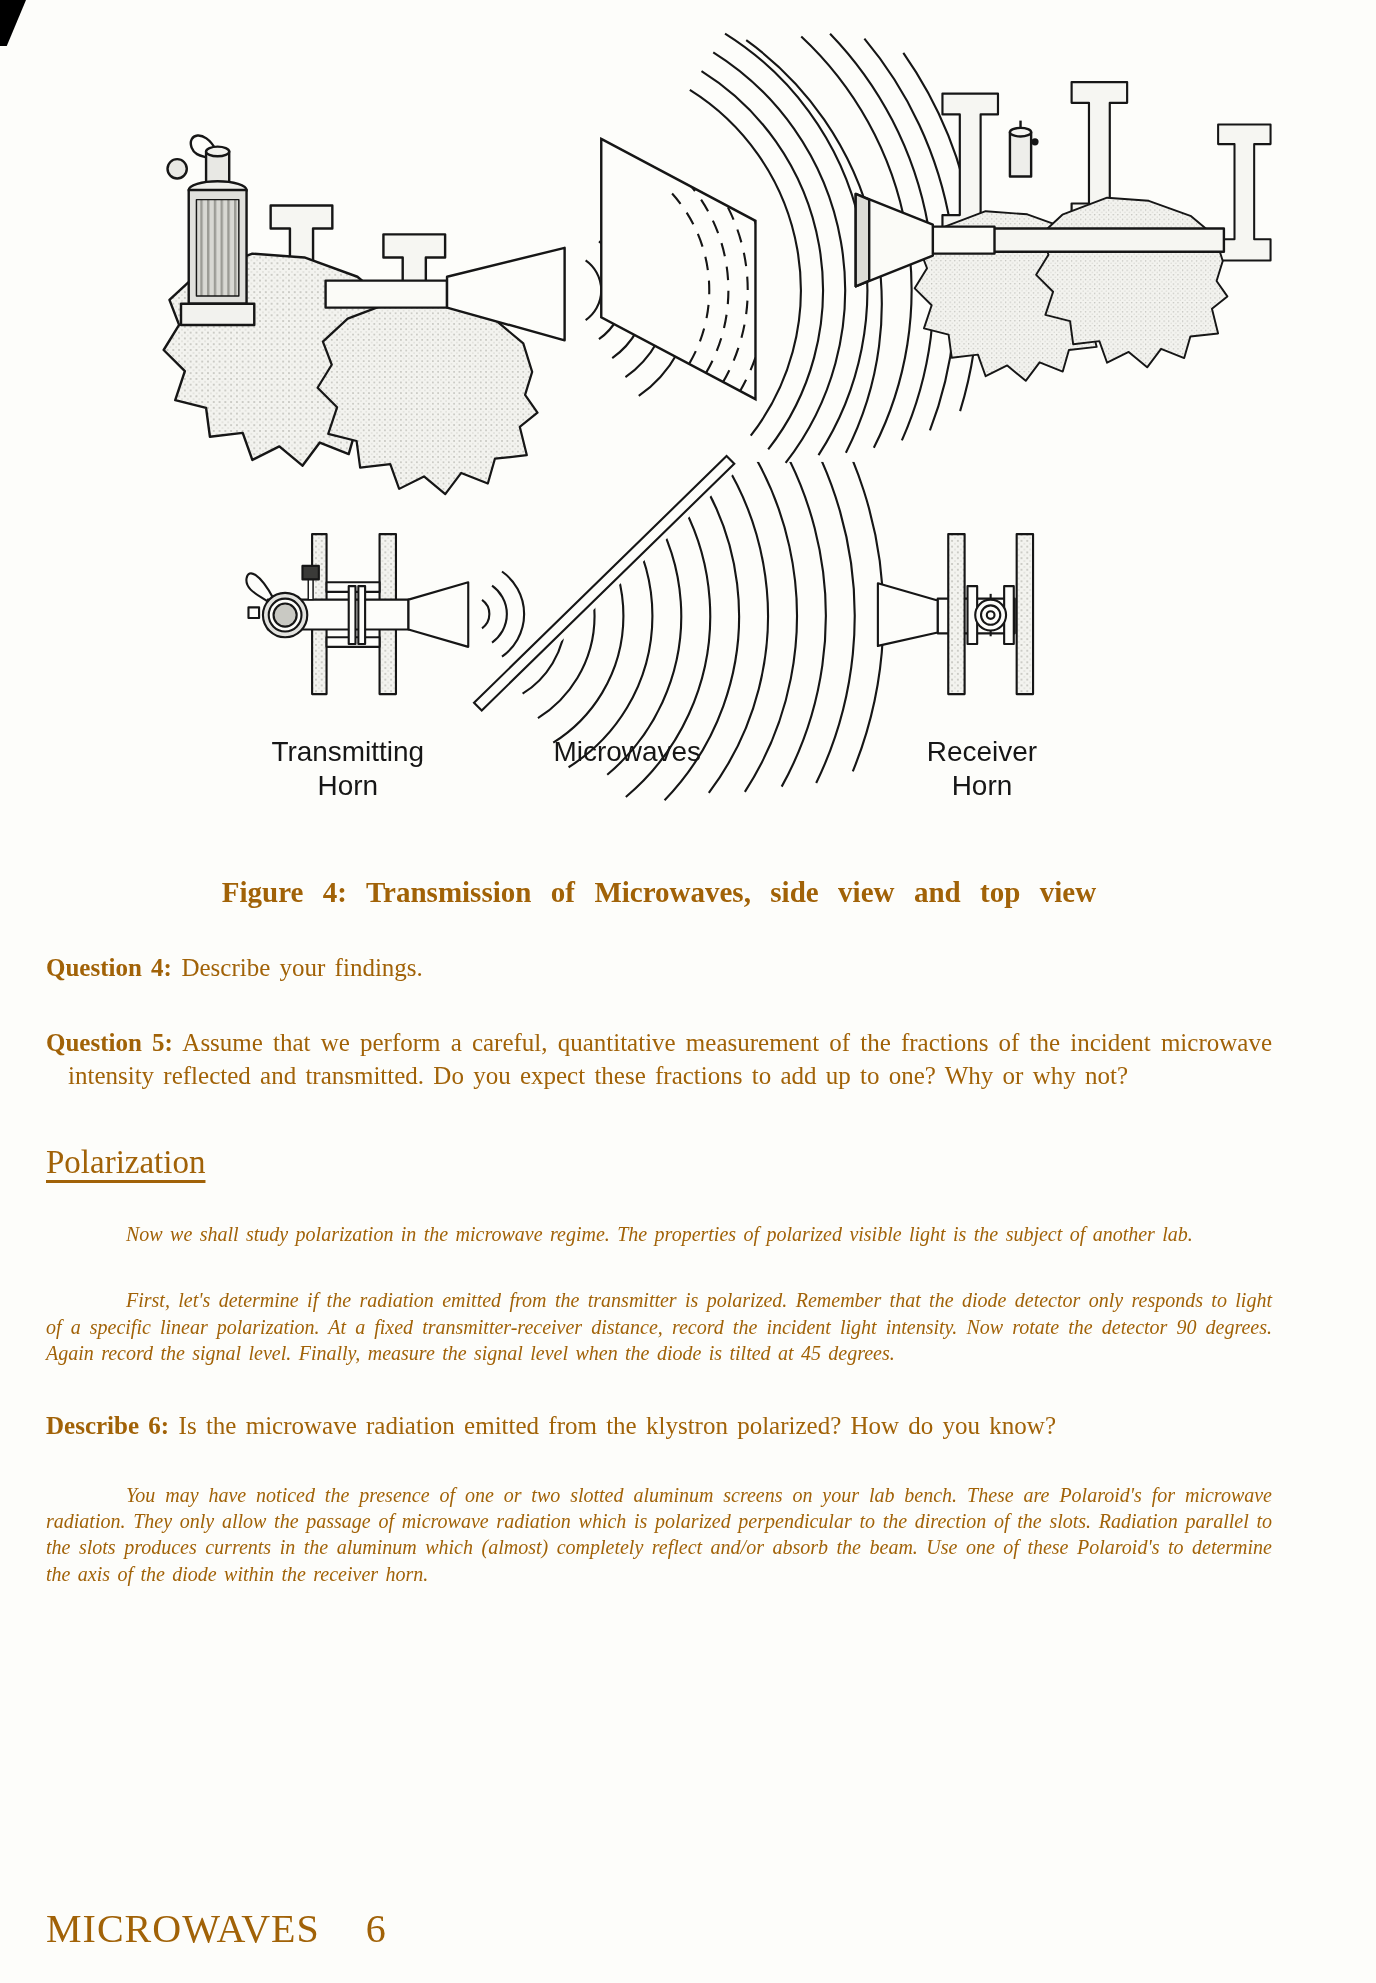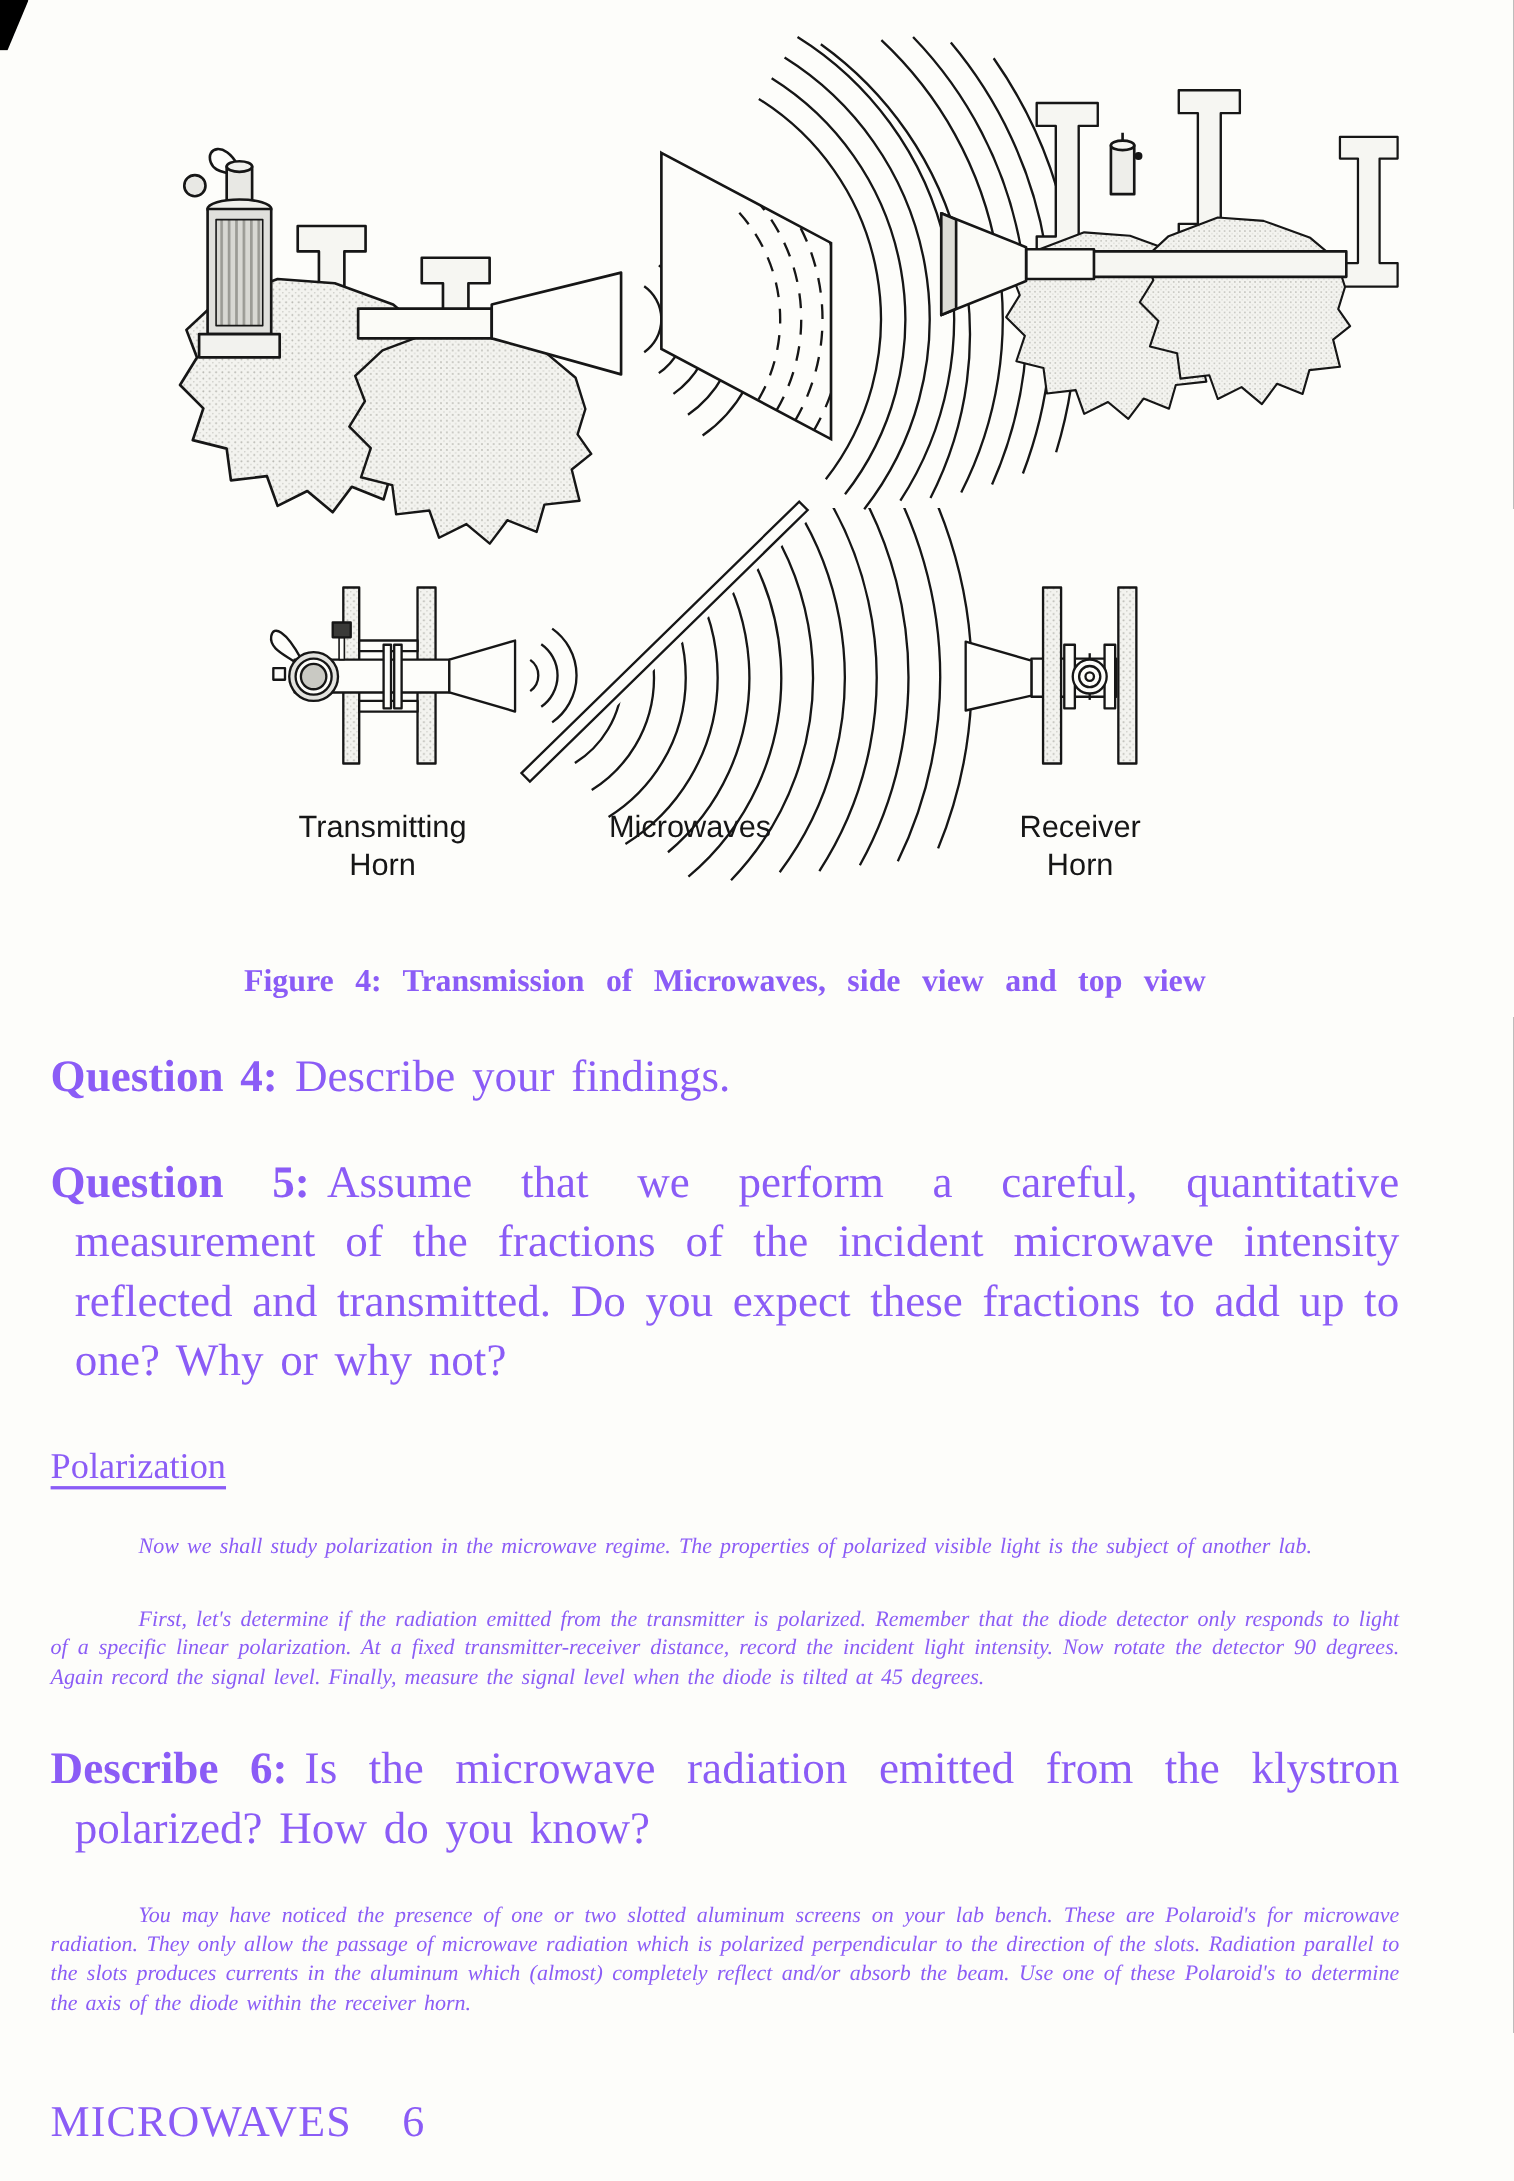--- a/index.html
+++ b/index.html
@@ -1,40 +1,40 @@
 <!DOCTYPE html>
 <html><head>
 <meta charset="utf-8">
 <style>
   html,body{margin:0;padding:0;background:#888;}
   .page{
     position:relative;
     width:1376px;height:1983px;
     margin:0 auto;
     background:#fdfdfa;
-    color:#8b5cf6;
+    color:#a16207;
     font-family:"Liberation Serif", serif;
     overflow:hidden;
   }
   .corner-mark{
     position:absolute;left:0;top:0;width:26px;height:46px;
     background:#000;
     clip-path:polygon(0 0,100% 0,26% 100%,0 100%);
   }
   .figure-svg{display:block;margin-top:30px;}
   .content{padding:0 104px 0 46px;}
   .caption{
     margin:46px 0 0 0;
     text-align:center;
     font-weight:700;
     font-size:29px;
     word-spacing:.42em;
   }
   p.question{
-    font-size:41px;line-height:1.32;text-align:justify;
+    font-size:25px;line-height:1.32;text-align:justify;
     margin:42px 0 0 0;
     padding-left:22px;text-indent:-22px;
     word-spacing:.12em;
   }
   .qlabel{font-weight:700;padding-right:.38em;}
   h2.section{
     font-size:33px;font-weight:400;
     text-decoration:underline;
     text-underline-offset:7px;
     text-decoration-thickness:2.5px;

